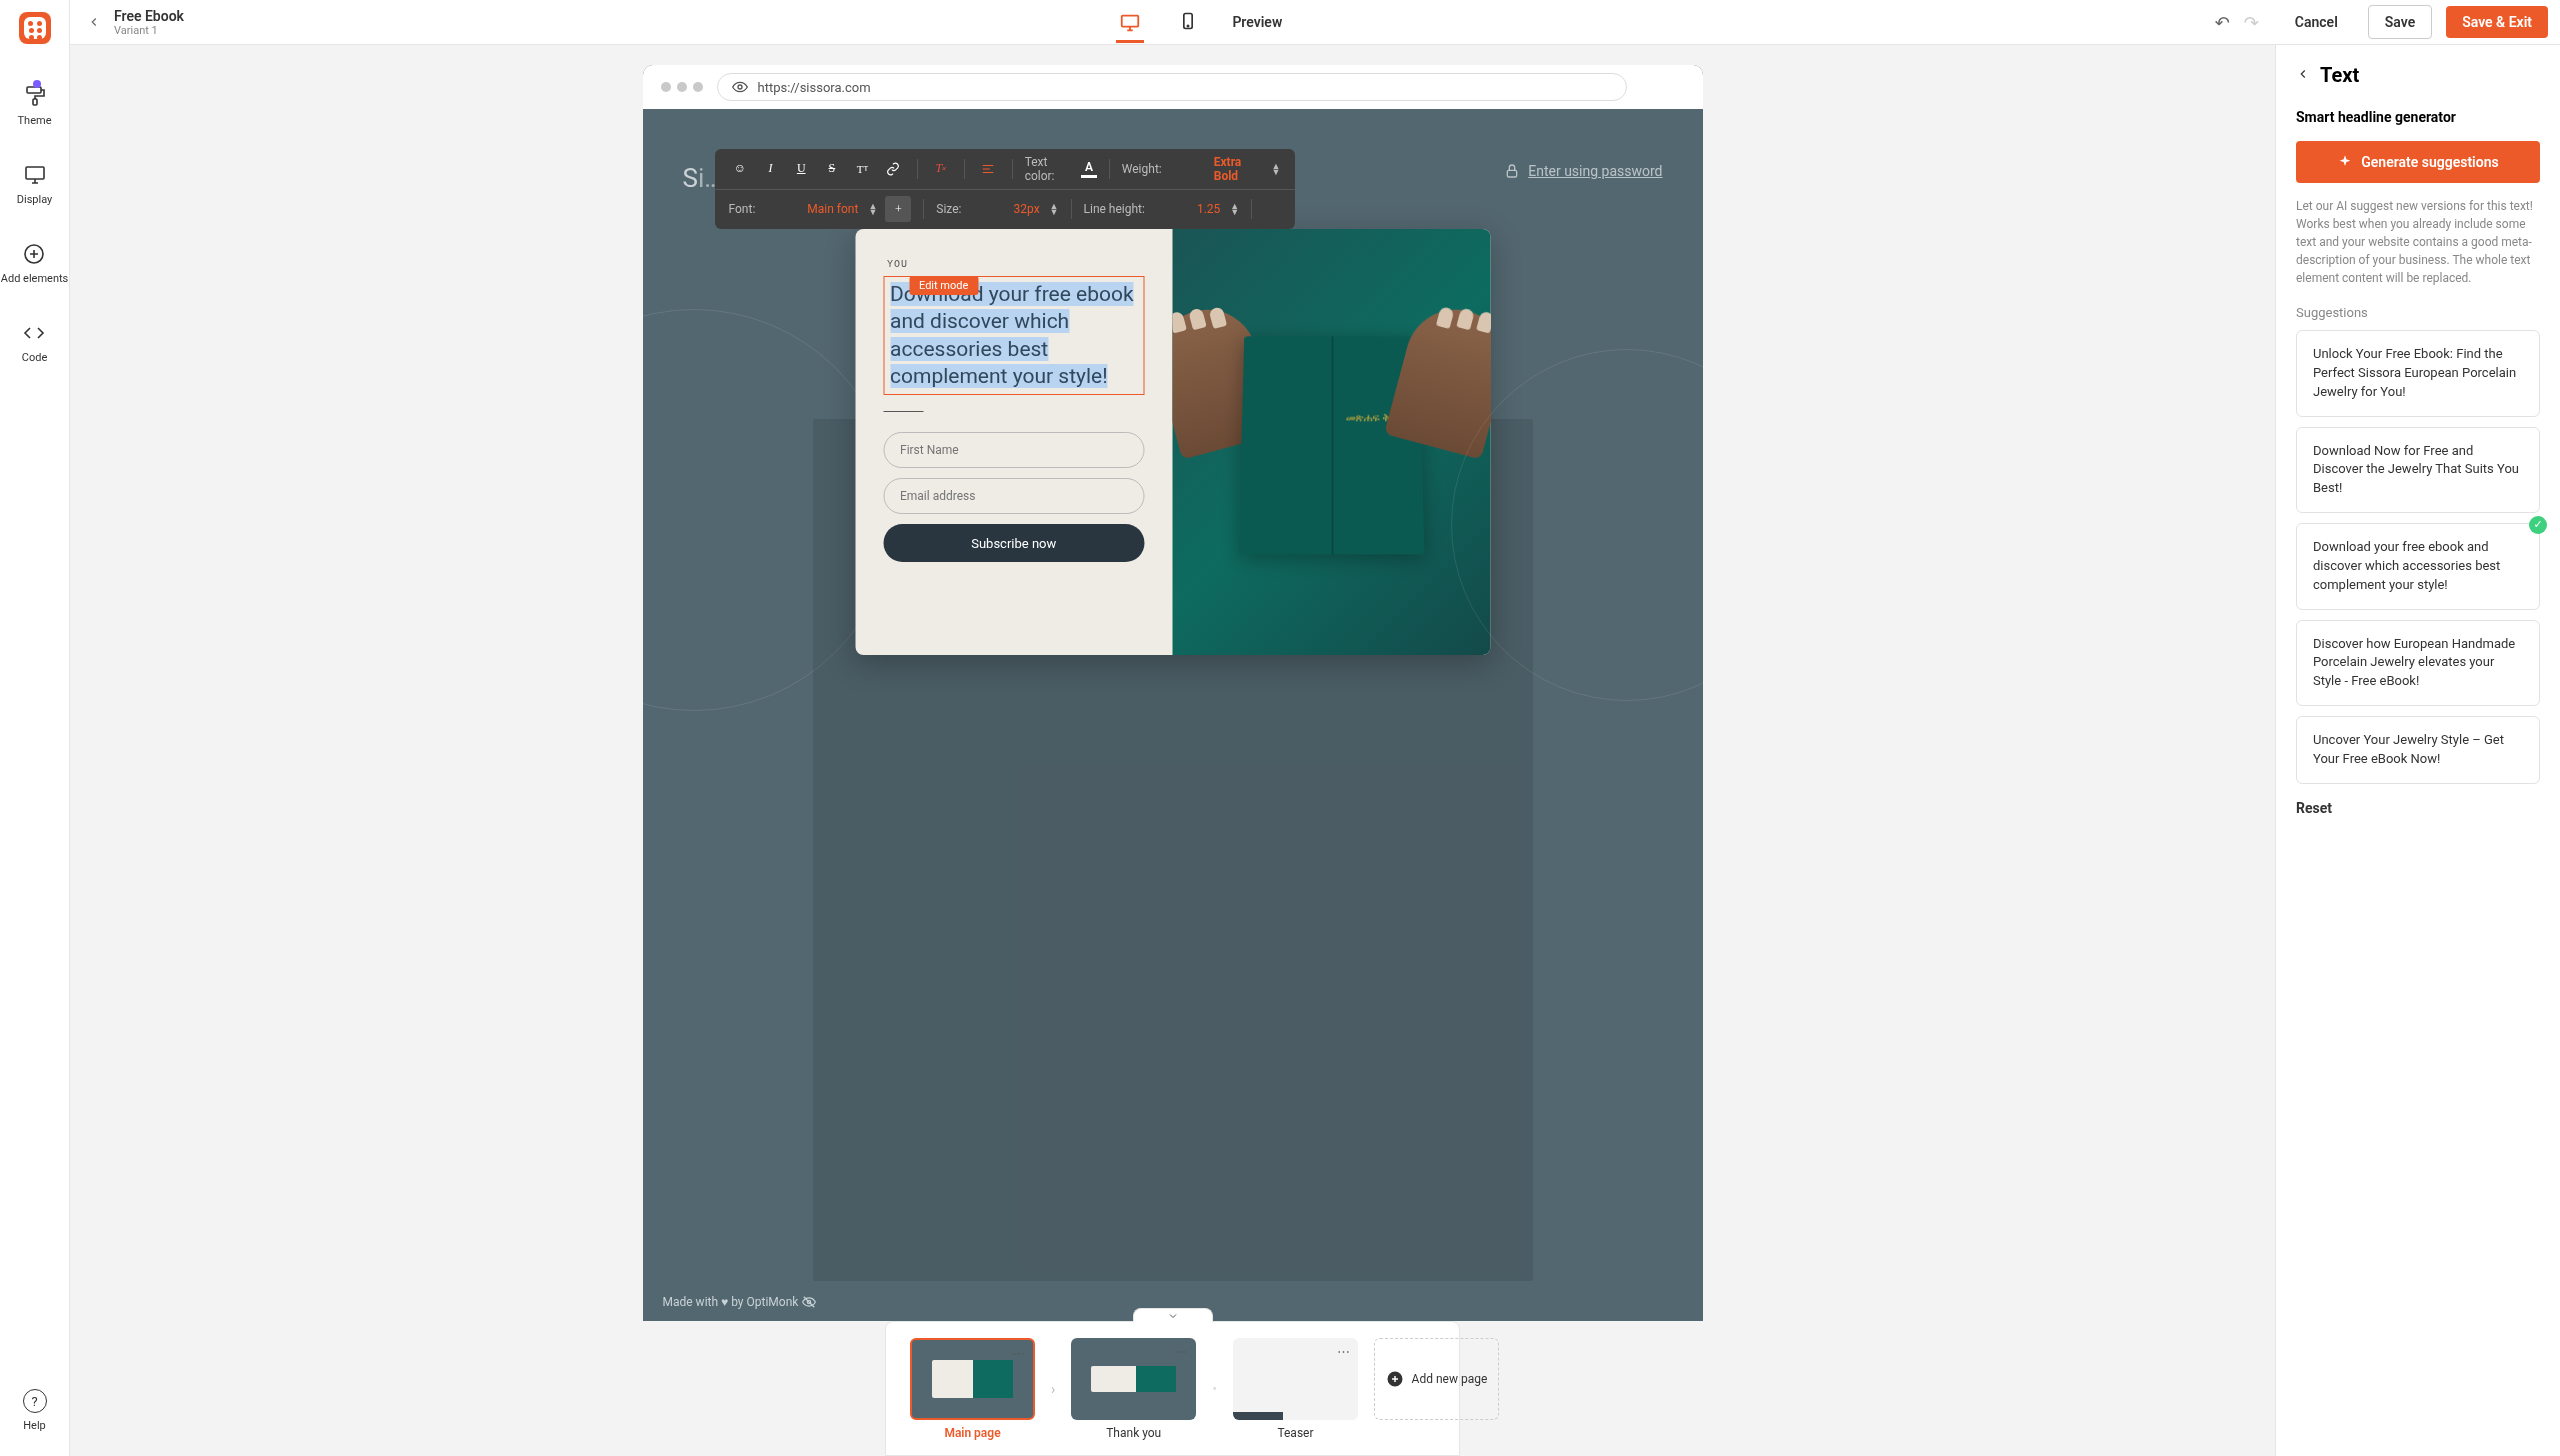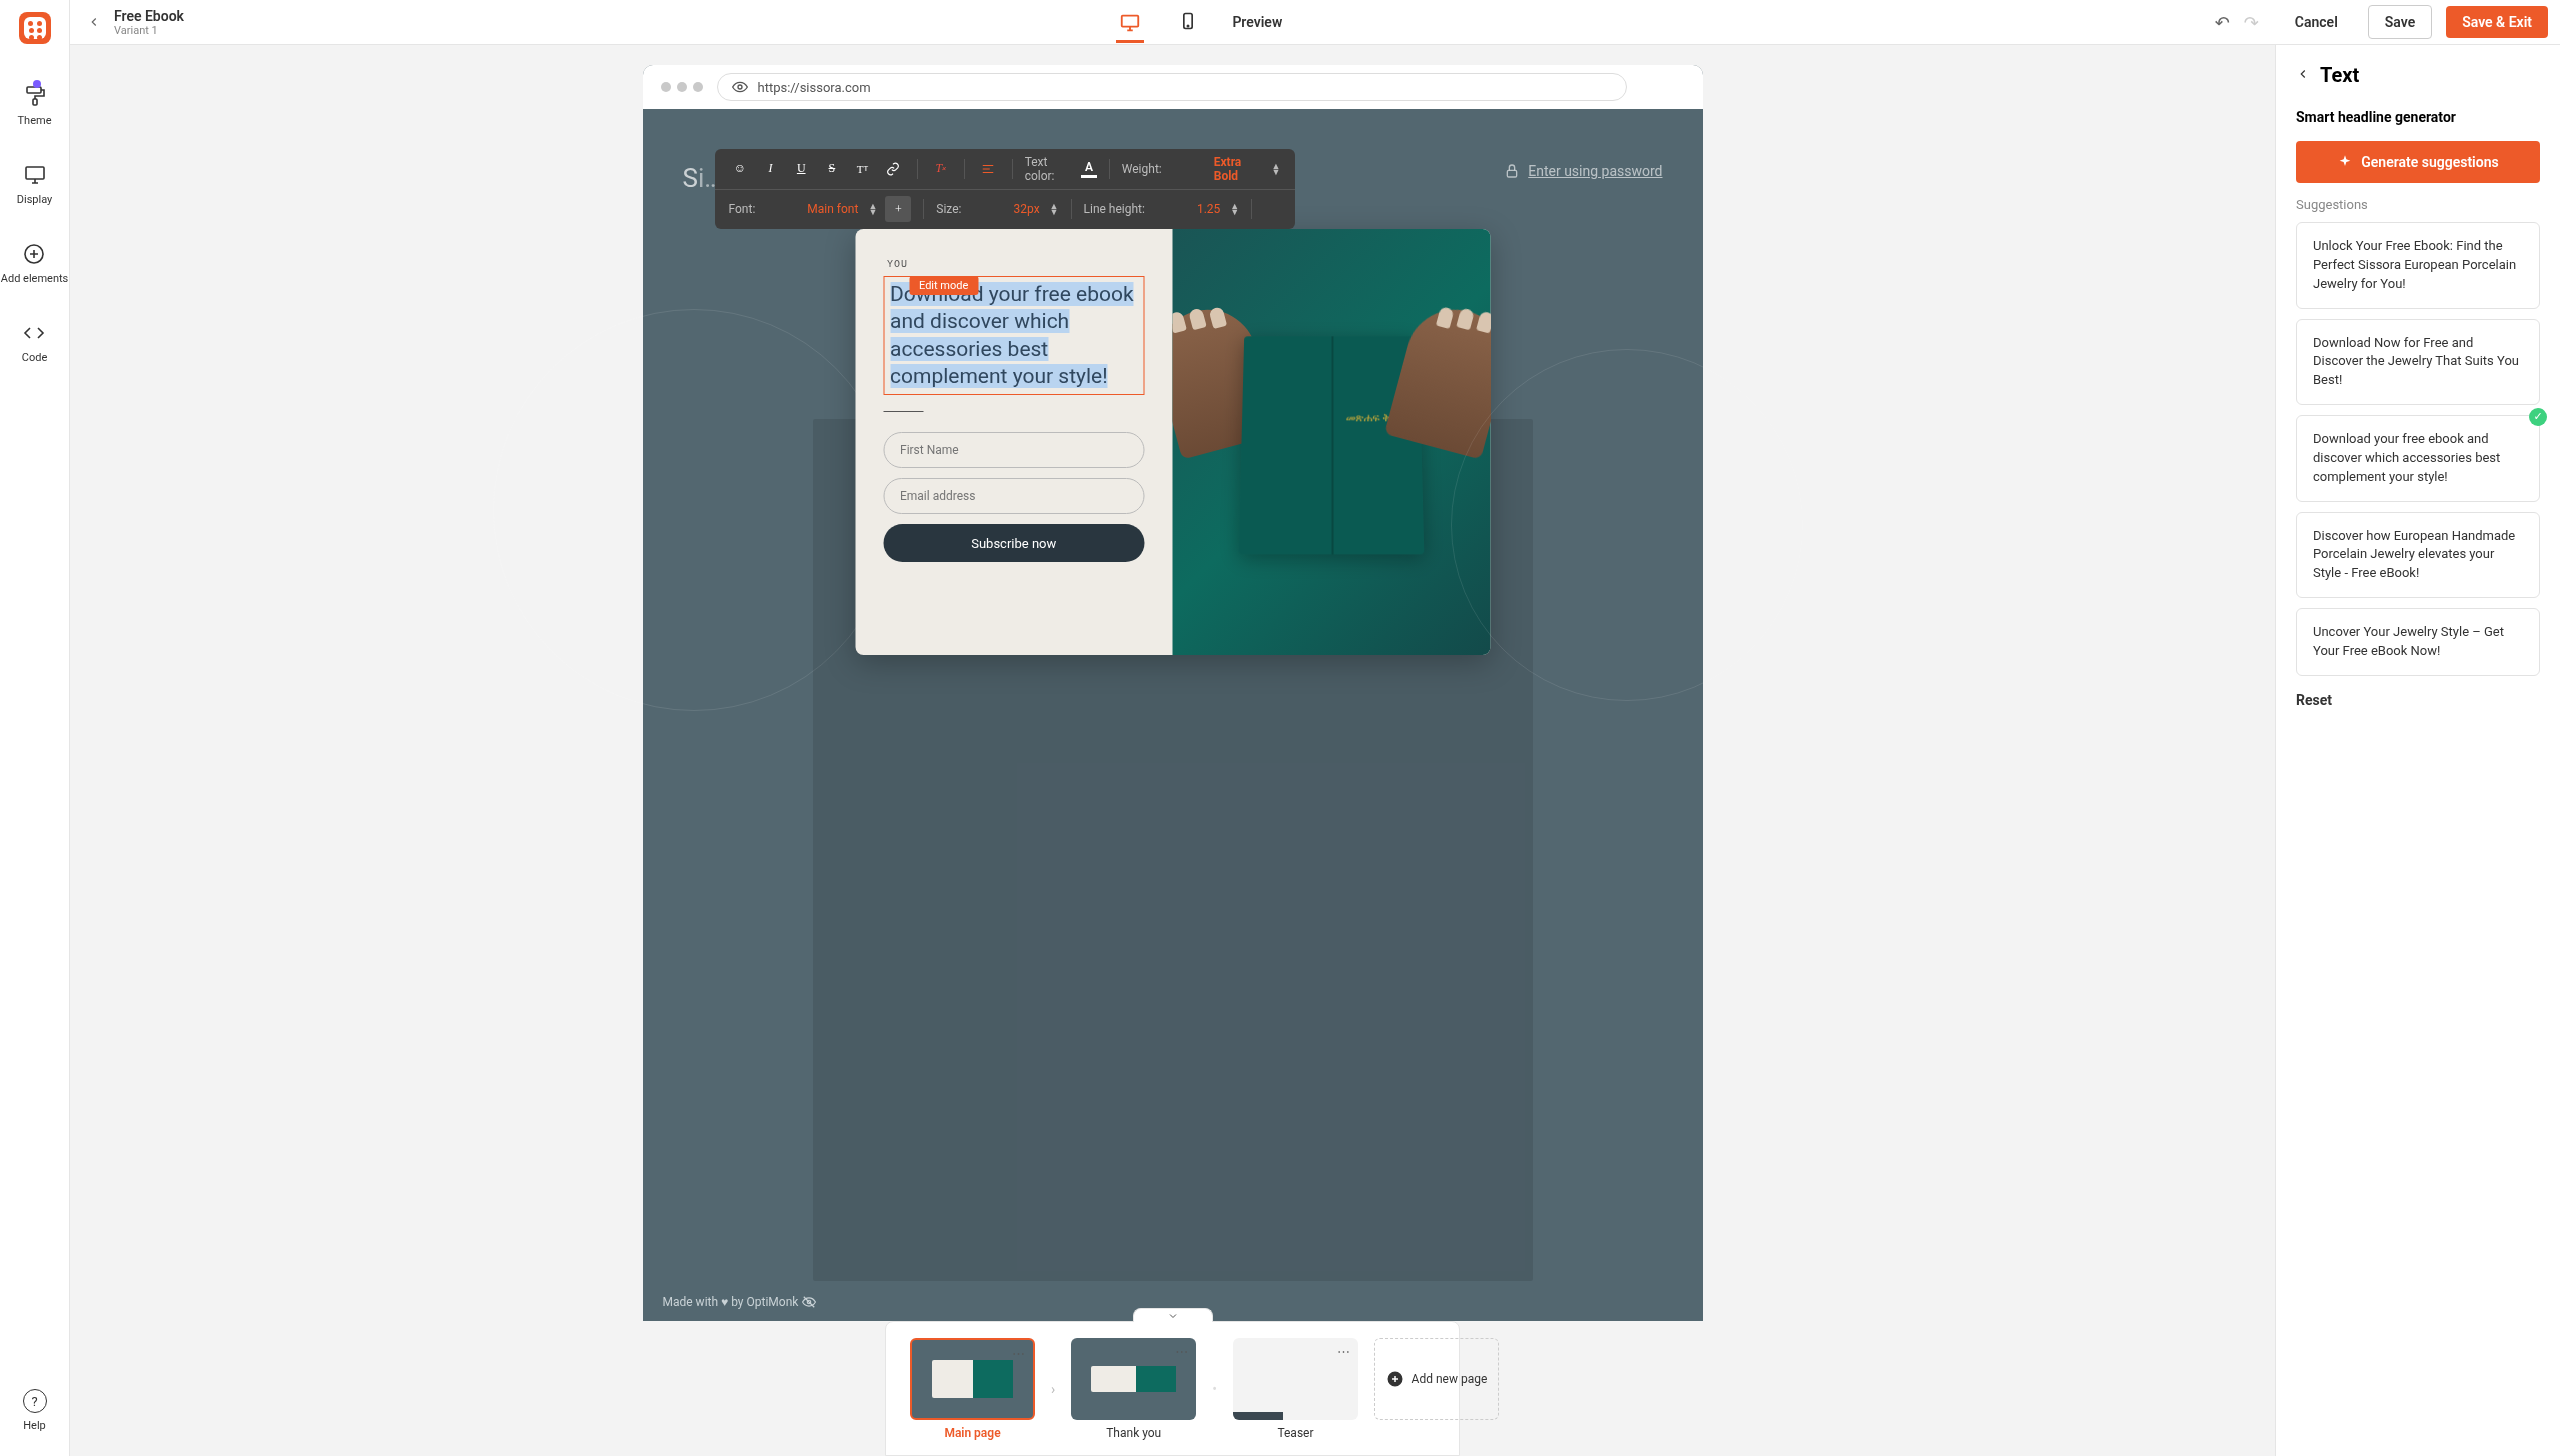--- a/index.html
+++ b/index.html
@@ -378,20 +378,21 @@
         </div>
         <div class="rp-title">Text</div>
       </div>
       <div class="rp-sub">Smart headline generator</div>
       <button class="gen-btn">
         <svg width="16" height="16" viewBox="0 0 24 24" fill="#fff">
             <path d="M12 2l2 6 6 2-6 2-2 6-2-6-6-2 6-2z"></path>
           </svg>
         <span>Generate suggestions</span>
       </button>
+      <div class="rp-desc">Let our AI suggest new versions for this text! Works best when you already include some text and your website contains a good meta-description of your business. The whole text element content will be replaced.</div>
       <div class="rp-label">Suggestions</div>
       <div class="sug-card">Unlock Your Free Ebook: Find the Perfect Sissora European Porcelain Jewelry for You!</div>
       <div class="sug-card">Download Now for Free and Discover the Jewelry That Suits You Best!</div>
       <div class="sug-card checked">Download your free ebook and discover which accessories best complement your style!</div>
       <div class="sug-card">Discover how European Handmade Porcelain Jewelry elevates your Style - Free eBook!</div>
       <div class="sug-card">Uncover Your Jewelry Style – Get Your Free eBook Now!</div>
       <button class="reset-btn">Reset</button>
     </div>
   </div>
 </div>

